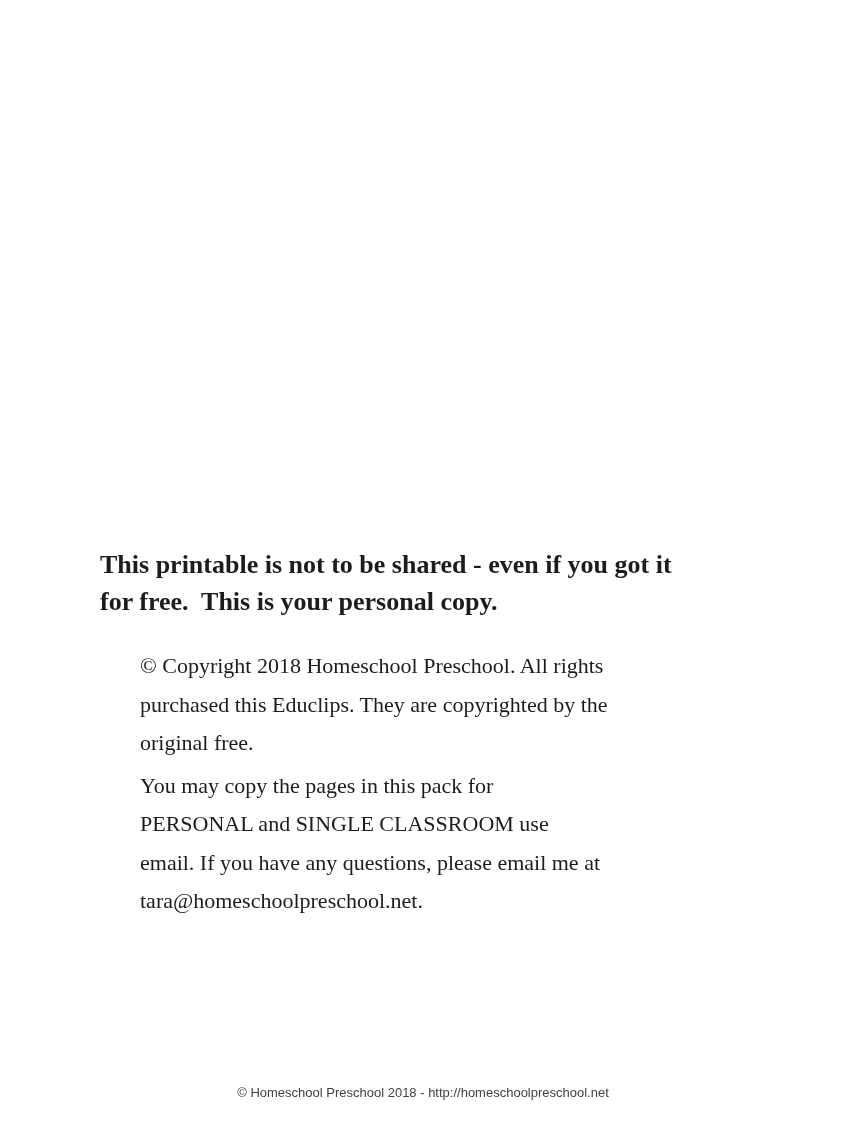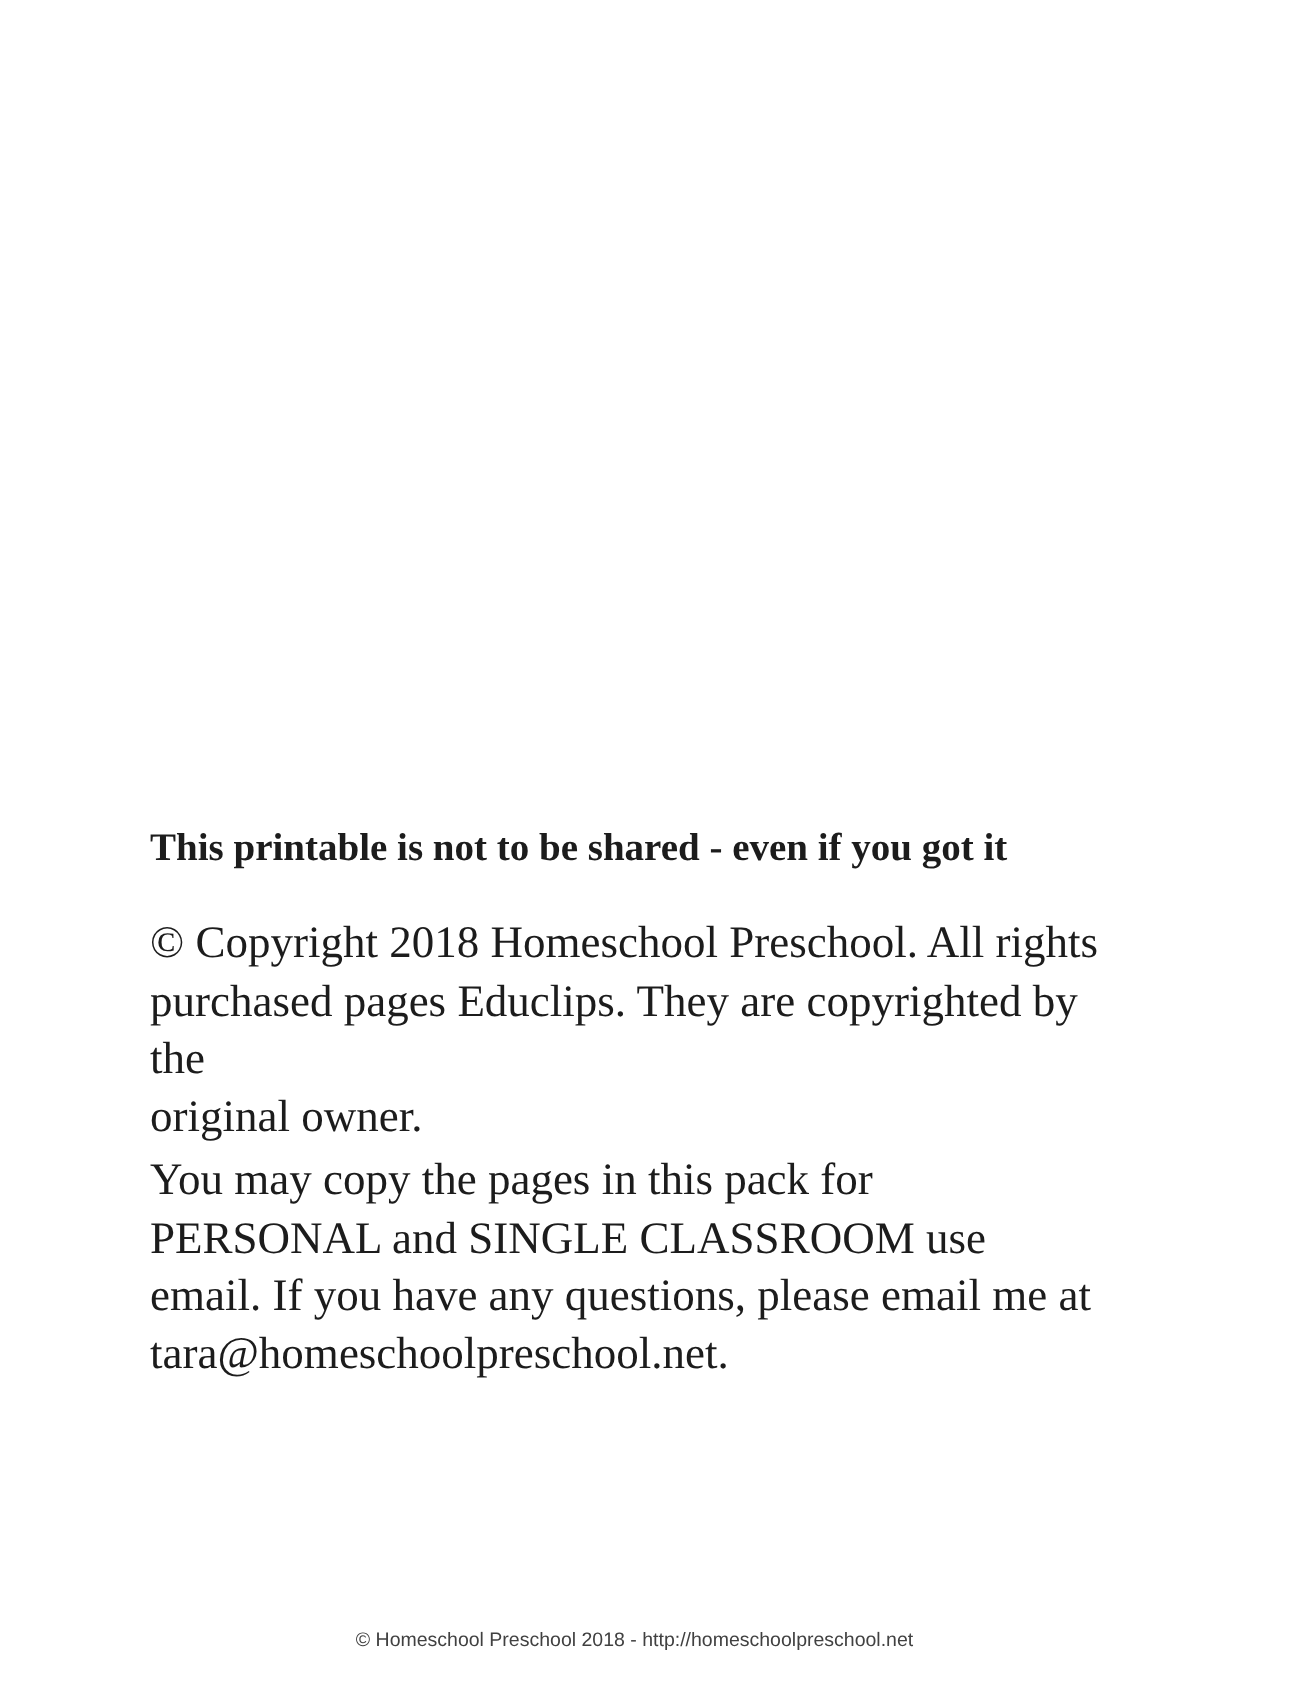--- a/index.html
+++ b/index.html
@@ -23,23 +23,24 @@
     font-weight: bold;
     font-size: 26px;
     line-height: 37px;
     margin-bottom: 27px;
   }
   .heading .line,
   .para .line {
     white-space: pre-wrap;
   }
   .para {
-    font-size: 30px;
+    font-size: 22px;
     line-height: 38.5px;
     margin-top: 4px;
+    margin-left: 40px;
   }
   .para .bold { font-weight: normal; }
   .footer {
     position: absolute;
     left: 0;
     right: 0;
     bottom: 22px;
     text-align: center;
     font-family: "Liberation Sans", sans-serif;
     font-size: 13px;
@@ -48,26 +49,27 @@
   }
 </style>
 </head>
 <body>
 
 <div class="page">
   <div class="content">
 
     <div class="heading">
       <div class="line">This printable is not to be shared - even if you got it</div>
+      <div class="line">for free.  This is your personal copy.</div>
     </div>
 
     <div class="para">
         <div class="line"><span>© Copyright 2018 Homeschool Preschool. All rights</span></div>
-        <div class="line"><span>purchased pages </span><span class="bold">Educlips.</span><span> They are copyrighted by the</span></div>
-        <div class="line"><span>original owner.</span></div>
+        <div class="line"><span>purchased this </span><span class="bold">Educlips.</span><span> They are copyrighted by the</span></div>
+        <div class="line"><span>original free.</span></div>
       </div>
 
     <div class="para">
         <div class="line"><span>You may copy the pages in this pack for</span></div>
         <div class="line"><span>PERSONAL and SINGLE CLASSROOM use</span></div>
         <div class="line"><span>email. If you have any questions, please email me at</span></div>
         <div class="line"><span>tara@homeschoolpreschool.net.</span></div>
       </div>
 
   </div>

